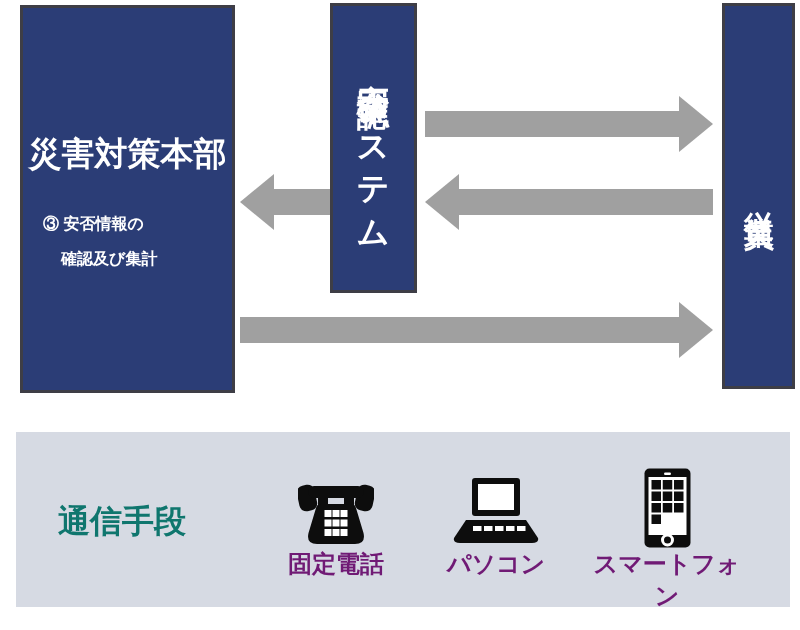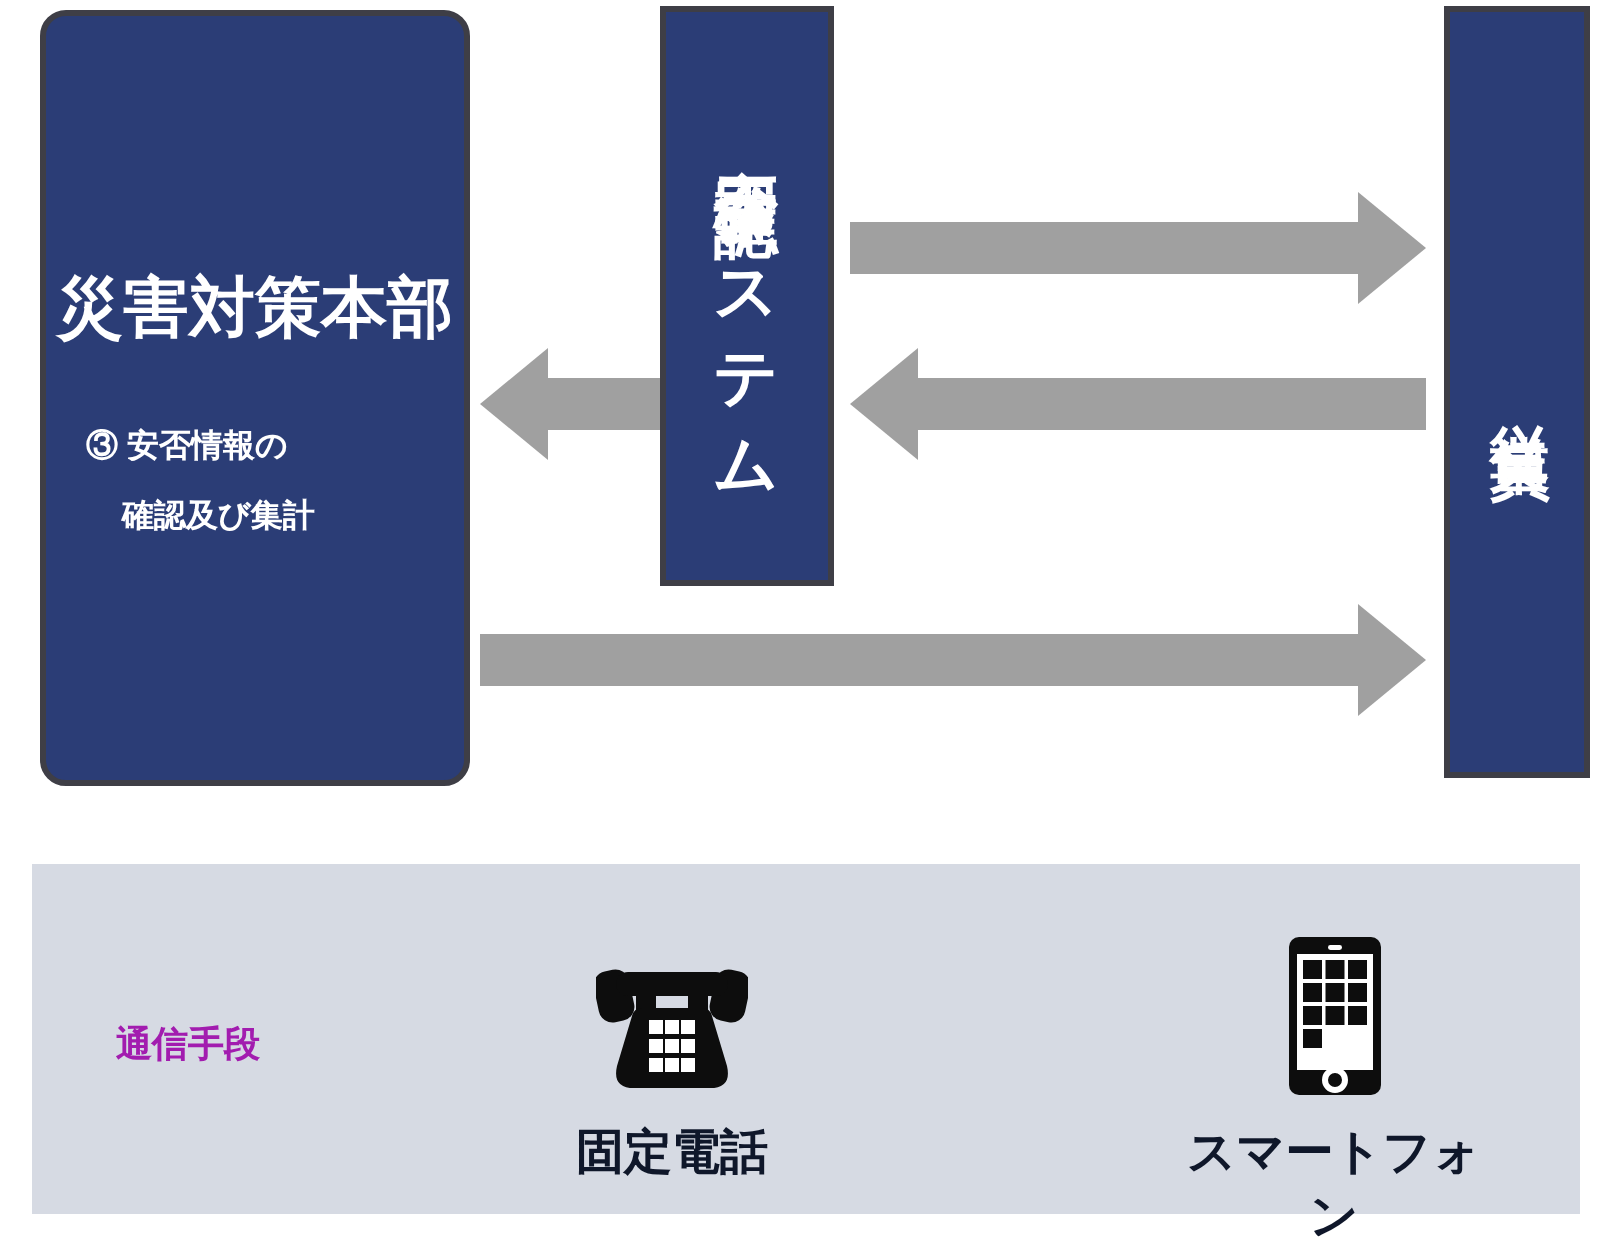--- a/index.html
+++ b/index.html
@@ -1,21 +1,21 @@
 <!DOCTYPE html>
 <html><head>
 <meta charset="utf-8">
 <style>
   html,body{margin:0;padding:0;background:#ffffff;}
   body{font-family:"Liberation Sans", sans-serif;}
   .canvas{position:relative;width:800px;height:630px;background:#ffffff;overflow:hidden;}
 
   
   .box{position:absolute;background:#2b3d76;border:3px solid #3e3e46;box-sizing:border-box;color:#ffffff;}
-  .hq{left:20px;top:5px;width:215px;height:388px;border-radius:13px;}
+  .hq{left:20px;top:5px;width:215px;height:388px;}
   .system{left:330px;top:3px;width:87px;height:290px;display:flex;align-items:center;justify-content:center;}
   .employees{left:722px;top:3px;width:73px;height:386px;display:flex;align-items:center;justify-content:center;}
 
   .hq-title{margin-top:126px;text-align:center;font-size:33px;font-weight:bold;line-height:40px;}
   .hq-note{margin:32px 0 0 20px;font-size:16px;line-height:35px;font-weight:700;}
   .note-line2{margin-left:18px;}
 
   .vtext{writing-mode:vertical-rl;text-orientation:upright;font-weight:bold;}
   .system .vtext{font-size:32px;letter-spacing:4px;}
   .employees .vtext{font-size:30px;letter-spacing:6px;}
@@ -25,27 +25,27 @@
   .arrow .shaft{flex:1;height:26px;background:#a0a0a0;}
   .head-right{width:0;height:0;border-top:28px solid transparent;border-bottom:28px solid transparent;border-left:34px solid #a0a0a0;}
   .head-left{width:0;height:0;border-top:28px solid transparent;border-bottom:28px solid transparent;border-right:34px solid #a0a0a0;}
   .a-sys-emp{left:425px;top:96px;width:288px;}
   .a-emp-sys{left:425px;top:174px;width:288px;}
   .a-sys-hq{left:240px;top:174px;width:90px;}
   .a-hq-emp{left:240px;top:302px;width:473px;}
 
   
   .panel{position:absolute;left:16px;top:432px;width:774px;height:175px;background:#d6dae3;}
-  .panel-title{position:absolute;left:42px;top:78px;font-size:18px;font-weight:600;color:#a21caf;}
+  .panel-title{position:absolute;left:42px;top:68px;font-size:32px;font-weight:600;color:#0f766e;}
   .comm-item{position:absolute;top:36px;width:170px;text-align:center;}
   .item-phone{left:235px;}
   .item-pc{left:395px;}
   .item-sp{left:566px;}
   .icon-slot{height:80px;display:flex;align-items:flex-end;justify-content:center;}
-  .comm-label{margin-top:12px;font-size:24px;font-weight:600;color:#0f172a;}
+  .comm-label{font-size:24px;font-weight:600;color:#701a75;}
 </style>
 </head>
 <body>
 
 <div class="canvas">
 
   <div class="box hq">
     <div class="hq-title">災害対策本部</div>
     <div class="hq-note">
       <div>③ 安否情報の</div>
@@ -104,20 +104,37 @@
               <rect x="42.5" y="37.5" width="7" height="7"></rect>
             <rect x="26.5" y="47" width="7" height="7"></rect>
               <rect x="34.5" y="47" width="7" height="7"></rect>
               <rect x="42.5" y="47" width="7" height="7"></rect>
           </g>
         </svg>
       </div>
       <div class="comm-label">固定電話</div>
     </div>
 
+    <div class="comm-item item-pc">
+      <div class="icon-slot">
+        <svg width="86" height="70" viewBox="0 0 86 70">
+          <rect x="19" y="0" width="48" height="38" rx="3" fill="#0d0d0d"></rect>
+          <rect x="25" y="6" width="36" height="26" fill="#ffffff"></rect>
+          <path d="M13 42 H73 L85 60 Q86 65 79 65 H7 Q0 65 1 60 Z" fill="#0d0d0d"></path>
+          <g fill="#ffffff">
+            <rect x="20" y="48" width="8.5" height="5"></rect>
+              <rect x="31" y="48" width="8.5" height="5"></rect>
+            <rect x="42" y="48" width="8.5" height="5"></rect>
+              <rect x="53" y="48" width="8.5" height="5"></rect>
+            <rect x="64" y="48" width="8.5" height="5"></rect>
+          </g>
+        </svg>
+      </div>
+      <div class="comm-label">パソコン</div>
+    </div>
 
     <div class="comm-item item-sp">
       <div class="icon-slot">
         <svg width="47" height="80" viewBox="0 0 47 80">
           <rect x="0.5" y="0.5" width="46" height="79" rx="5" fill="#0d0d0d"></rect>
           <rect x="20" y="4.5" width="7" height="2.5" rx="1.2" fill="#ffffff"></rect>
           <rect x="4.5" y="9" width="38" height="58" fill="#ffffff"></rect>
           <g fill="#0d0d0d">
             <rect x="7.5" y="12" width="9.5" height="9.5"></rect>
               <rect x="18.75" y="12" width="9.5" height="9.5"></rect>

